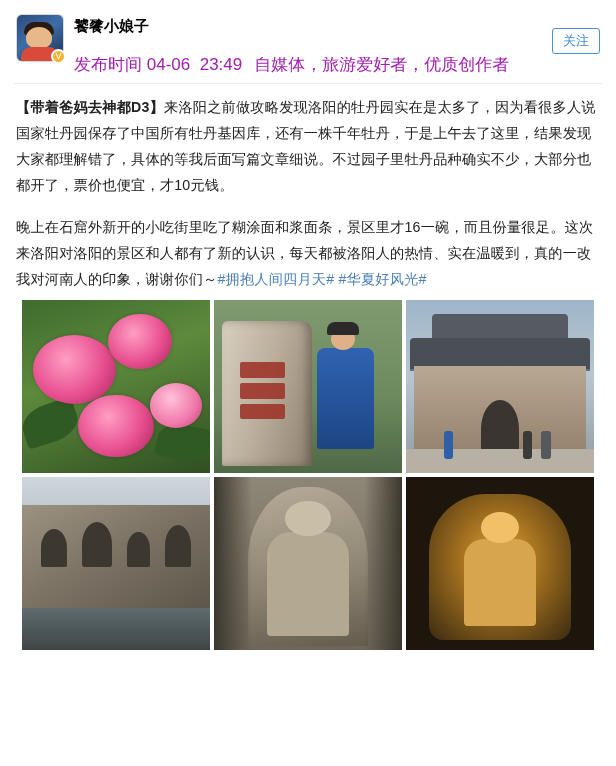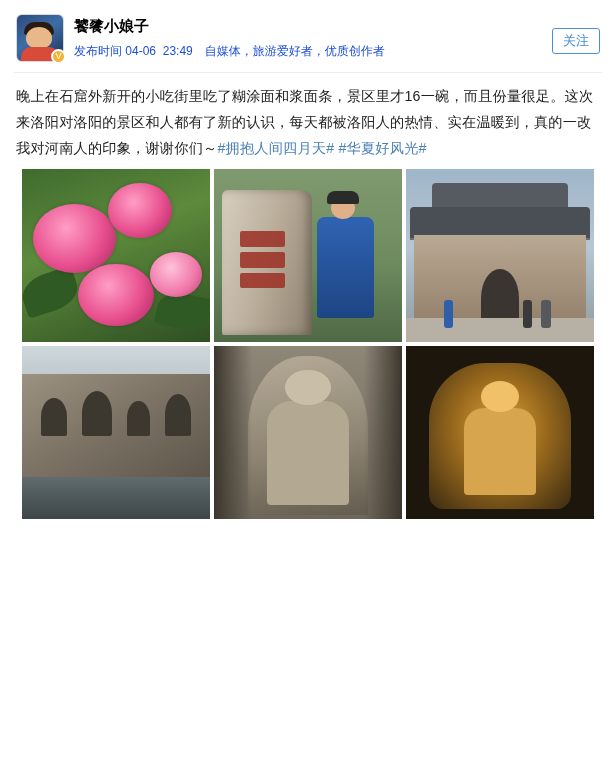--- a/index.html
+++ b/index.html
@@ -81,23 +81,23 @@
     min-width: 0;
     padding-top: 2px;
   }
   .username {
     font-size: 15px;
     color: #000000;
     font-weight: bold;
     line-height: 20px;
   }
   .meta-line {
-    margin-top: 7px;
-    font-size: 12px;
-    color: #1d4ed8;
+    margin-top: 21px;
+    font-size: 17px;
+    color: #a21caf;
     line-height: 16px;
     white-space: nowrap;
     overflow: hidden;
     text-overflow: ellipsis;
   }
   .meta-line .meta-sep { display: inline-block; width: 12px; }
   .follow-btn {
     flex: 0 0 auto;
     margin-top: 14px;
     margin-left: 8px;
@@ -312,20 +312,23 @@
       </div>
     </div>
 
     <div class="follow-btn">关注</div>
   </div>
 
   <div class="divider"></div>
 
   <div class="post-body">
     <p>
+      <span class="strong-lead">【带着爸妈去神都D3】</span><span>来洛阳之前做攻略发现洛阳的牡丹园实在是太多了，因为看很多人说国家牡丹园保存了中国所有牡丹基因库，还有一株千年牡丹，于是上午去了这里，结果发现大家都理解错了，具体的等我后面写篇文章细说。不过园子里牡丹品种确实不少，大部分也都开了，票价也便宜，才10元钱。</span>
+    </p>
+    <p>
       <span>晚上在石窟外新开的小吃街里吃了糊涂面和浆面条，景区里才16一碗，而且份量很足。这次来洛阳对洛阳的景区和人都有了新的认识，每天都被洛阳人的热情、实在温暖到，真的一改我对河南人的印象，谢谢你们～</span><span class="topic-link">#拥抱人间四月天#</span><span>&nbsp;</span><span class="topic-link">#华夏好风光#</span>
     </p>
   </div>
 
   <div class="image-grid">
 
     <div class="grid-cell">
       <div class="inner ph-peony">
         <div class="leaf l1"></div>
           <div class="leaf l2"></div>

